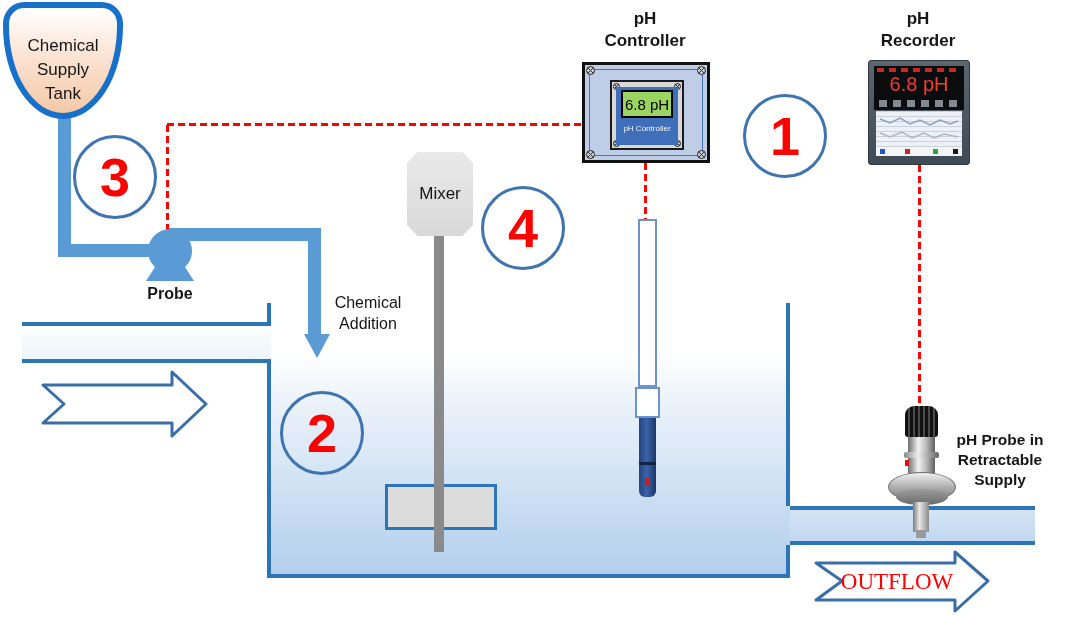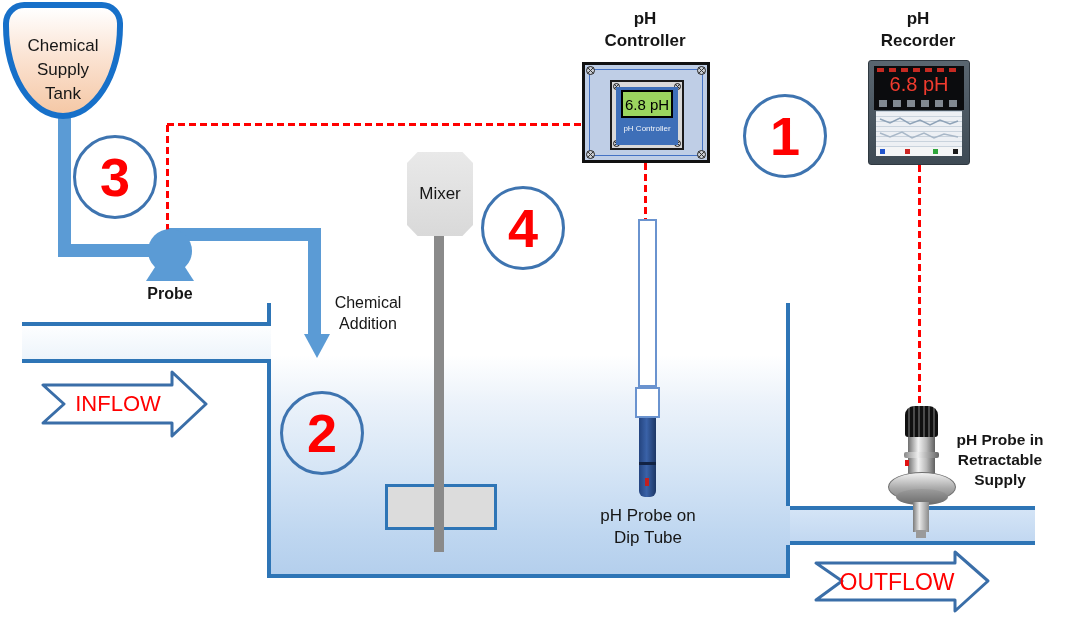--- a/index.html
+++ b/index.html
@@ -84,22 +84,20 @@
        display:flex;align-items:center;justify-content:center;">
     <div class="lbl" style="font-size:17px;">Mixer</div>
   </div>
 
   <div class="abs" style="left:638px;top:219px;width:19px;height:168px;background:#FFFFFF;border:2px solid #6A93CF;box-sizing:border-box;"></div>
   <div class="abs" style="left:635px;top:387px;width:25px;height:31px;background:#FFFFFF;border:2px solid #6A93CF;box-sizing:border-box;"></div>
   <div class="abs" style="left:639px;top:418px;width:17px;height:79px;border-radius:0 0 6px 6px;
        background:linear-gradient(90deg,#24447F,#3A62A8 45%,#1D3765);"></div>
   <div class="abs" style="left:639px;top:462px;width:17px;height:3px;background:#122344;"></div>
   <div class="abs" style="left:645px;top:478px;width:4px;height:8px;background:#C02020;"></div>
-  <div class="abs lbl" style="left:575px;top:505px;width:146px;font-size:17px;line-height:22px;">pH Probe on
-Dip Tube</div>
 
   <div class="abs lbl bold" style="left:585px;top:8px;width:120px;font-size:17px;line-height:22px;">pH
 Controller</div>
   <div class="abs" style="left:582px;top:62px;width:128px;height:101px;box-sizing:border-box;border:3px solid #111;background:#BFCEE6;">
     <div class="abs" style="left:4px;top:4px;right:4px;bottom:4px;border:1px solid #4472C4;"></div>
   </div>
   <div class="abs screw" style="left:586px;top:66px;"></div>
   <div class="abs screw" style="left:697px;top:66px;"></div>
   <div class="abs screw" style="left:586px;top:150px;"></div>
   <div class="abs screw" style="left:697px;top:150px;"></div>
@@ -161,20 +159,19 @@
   <div class="abs callout" style="left:73px;top:135px;">
     <span>3</span>
   </div>
   <div class="abs callout" style="left:481px;top:186px;">
     <span>4</span>
   </div>
 
   <svg class="abs" style="left:40px;top:368px;" width="170" height="70">
     <polygon points="3,17 132,17 132,4 166,36 132,68 132,55 3,55 24,36" fill="#FFFFFF" stroke="#3A6EA8" stroke-width="3" stroke-linejoin="round"></polygon>
   </svg>
-  <div class="abs arrow-text" style="left:64px;top:389px;width:108px;height:30px;font-size:22px;">INFLOW</div>
 
   <svg class="abs" style="left:812px;top:548px;" width="180" height="68">
     <polygon points="4,15 143,15 143,4 176,33 143,63 143,52 4,52 30,33" fill="#FFFFFF" stroke="#3A6EA8" stroke-width="3" stroke-linejoin="round"></polygon>
   </svg>
-  <div class="abs arrow-text" style="left:838px;top:567px;width:118px;height:30px;font-size:23px;">OUTFLOW</div>
+  <div class="abs arrow-text" style="left:838px;top:567px;width:118px;height:30px;font-size:23px;font-family:Liberation Serif, serif;">OUTFLOW</div>
 
 </div>
 
 </body></html>

